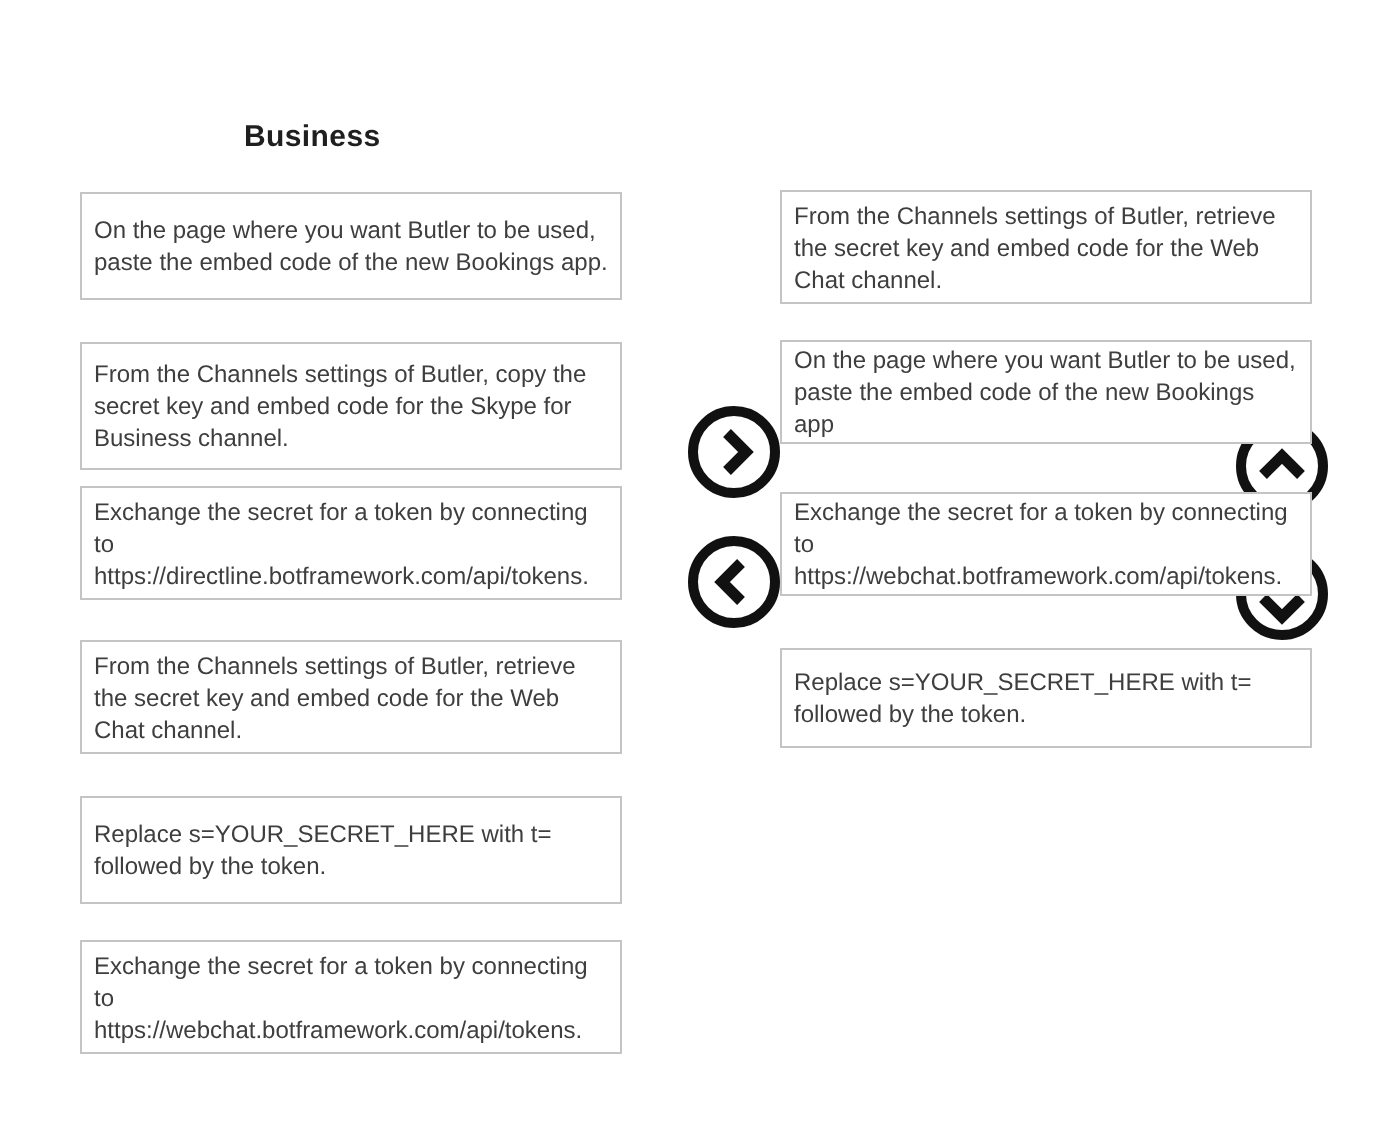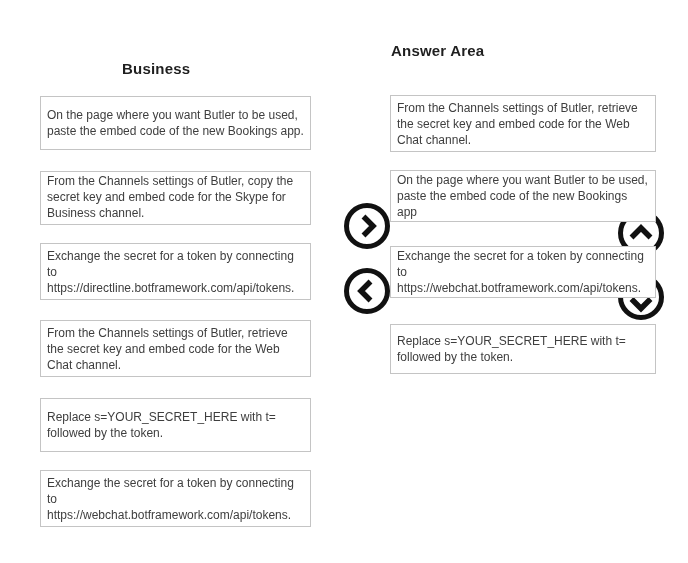--- a/index.html
+++ b/index.html
@@ -30,37 +30,36 @@
 </head>
 <body>
 
 <div class="stage">
 
   <div class="col-title" style="left:122px; top:60px;">Business</div>
 
   <div class="card left-card" style="top:96px;  height:54px;">
     <span>On the page where you want Butler to be used, paste the embed code of the new Bookings app.</span>
   </div>
-  <div class="card left-card" style="top:171px; height:54px;align-items:flex-end;">
+  <div class="card left-card" style="top:171px; height:64px;">
     <span>From the Channels settings of Butler, copy the secret key and embed code for the Skype for Business channel.</span>
   </div>
   <div class="card left-card" style="top:243px; height:57px;">
     <span>Exchange the secret for a token by connecting to https://directline.botframework.com/api/tokens.</span>
   </div>
   <div class="card left-card" style="top:320px; height:57px;">
     <span>From the Channels settings of Butler, retrieve the secret key and embed code for the Web Chat channel.</span>
   </div>
   <div class="card left-card" style="top:398px; height:54px;">
     <span>Replace s=YOUR_SECRET_HERE with t= followed by the token.</span>
   </div>
   <div class="card left-card" style="top:470px; height:57px;">
     <span>Exchange the secret for a token by connecting to https://webchat.botframework.com/api/tokens.</span>
   </div>
 
-  <div class="col-title" style="left:391px; top:42px;">Answer Area</div>
 
   <div class="card right-card" style="top:95px;  height:57px;">
     <span>From the Channels settings of Butler, retrieve the secret key and embed code for the Web Chat channel.</span>
   </div>
   <div class="card right-card" style="top:170px; height:52px;">
     <span>On the page where you want Butler to be used, paste the embed code of the new Bookings app</span>
   </div>
   <div class="card right-card" style="top:246px; height:52px;">
     <span>Exchange the secret for a token by connecting to https://webchat.botframework.com/api/tokens.</span>
   </div>

